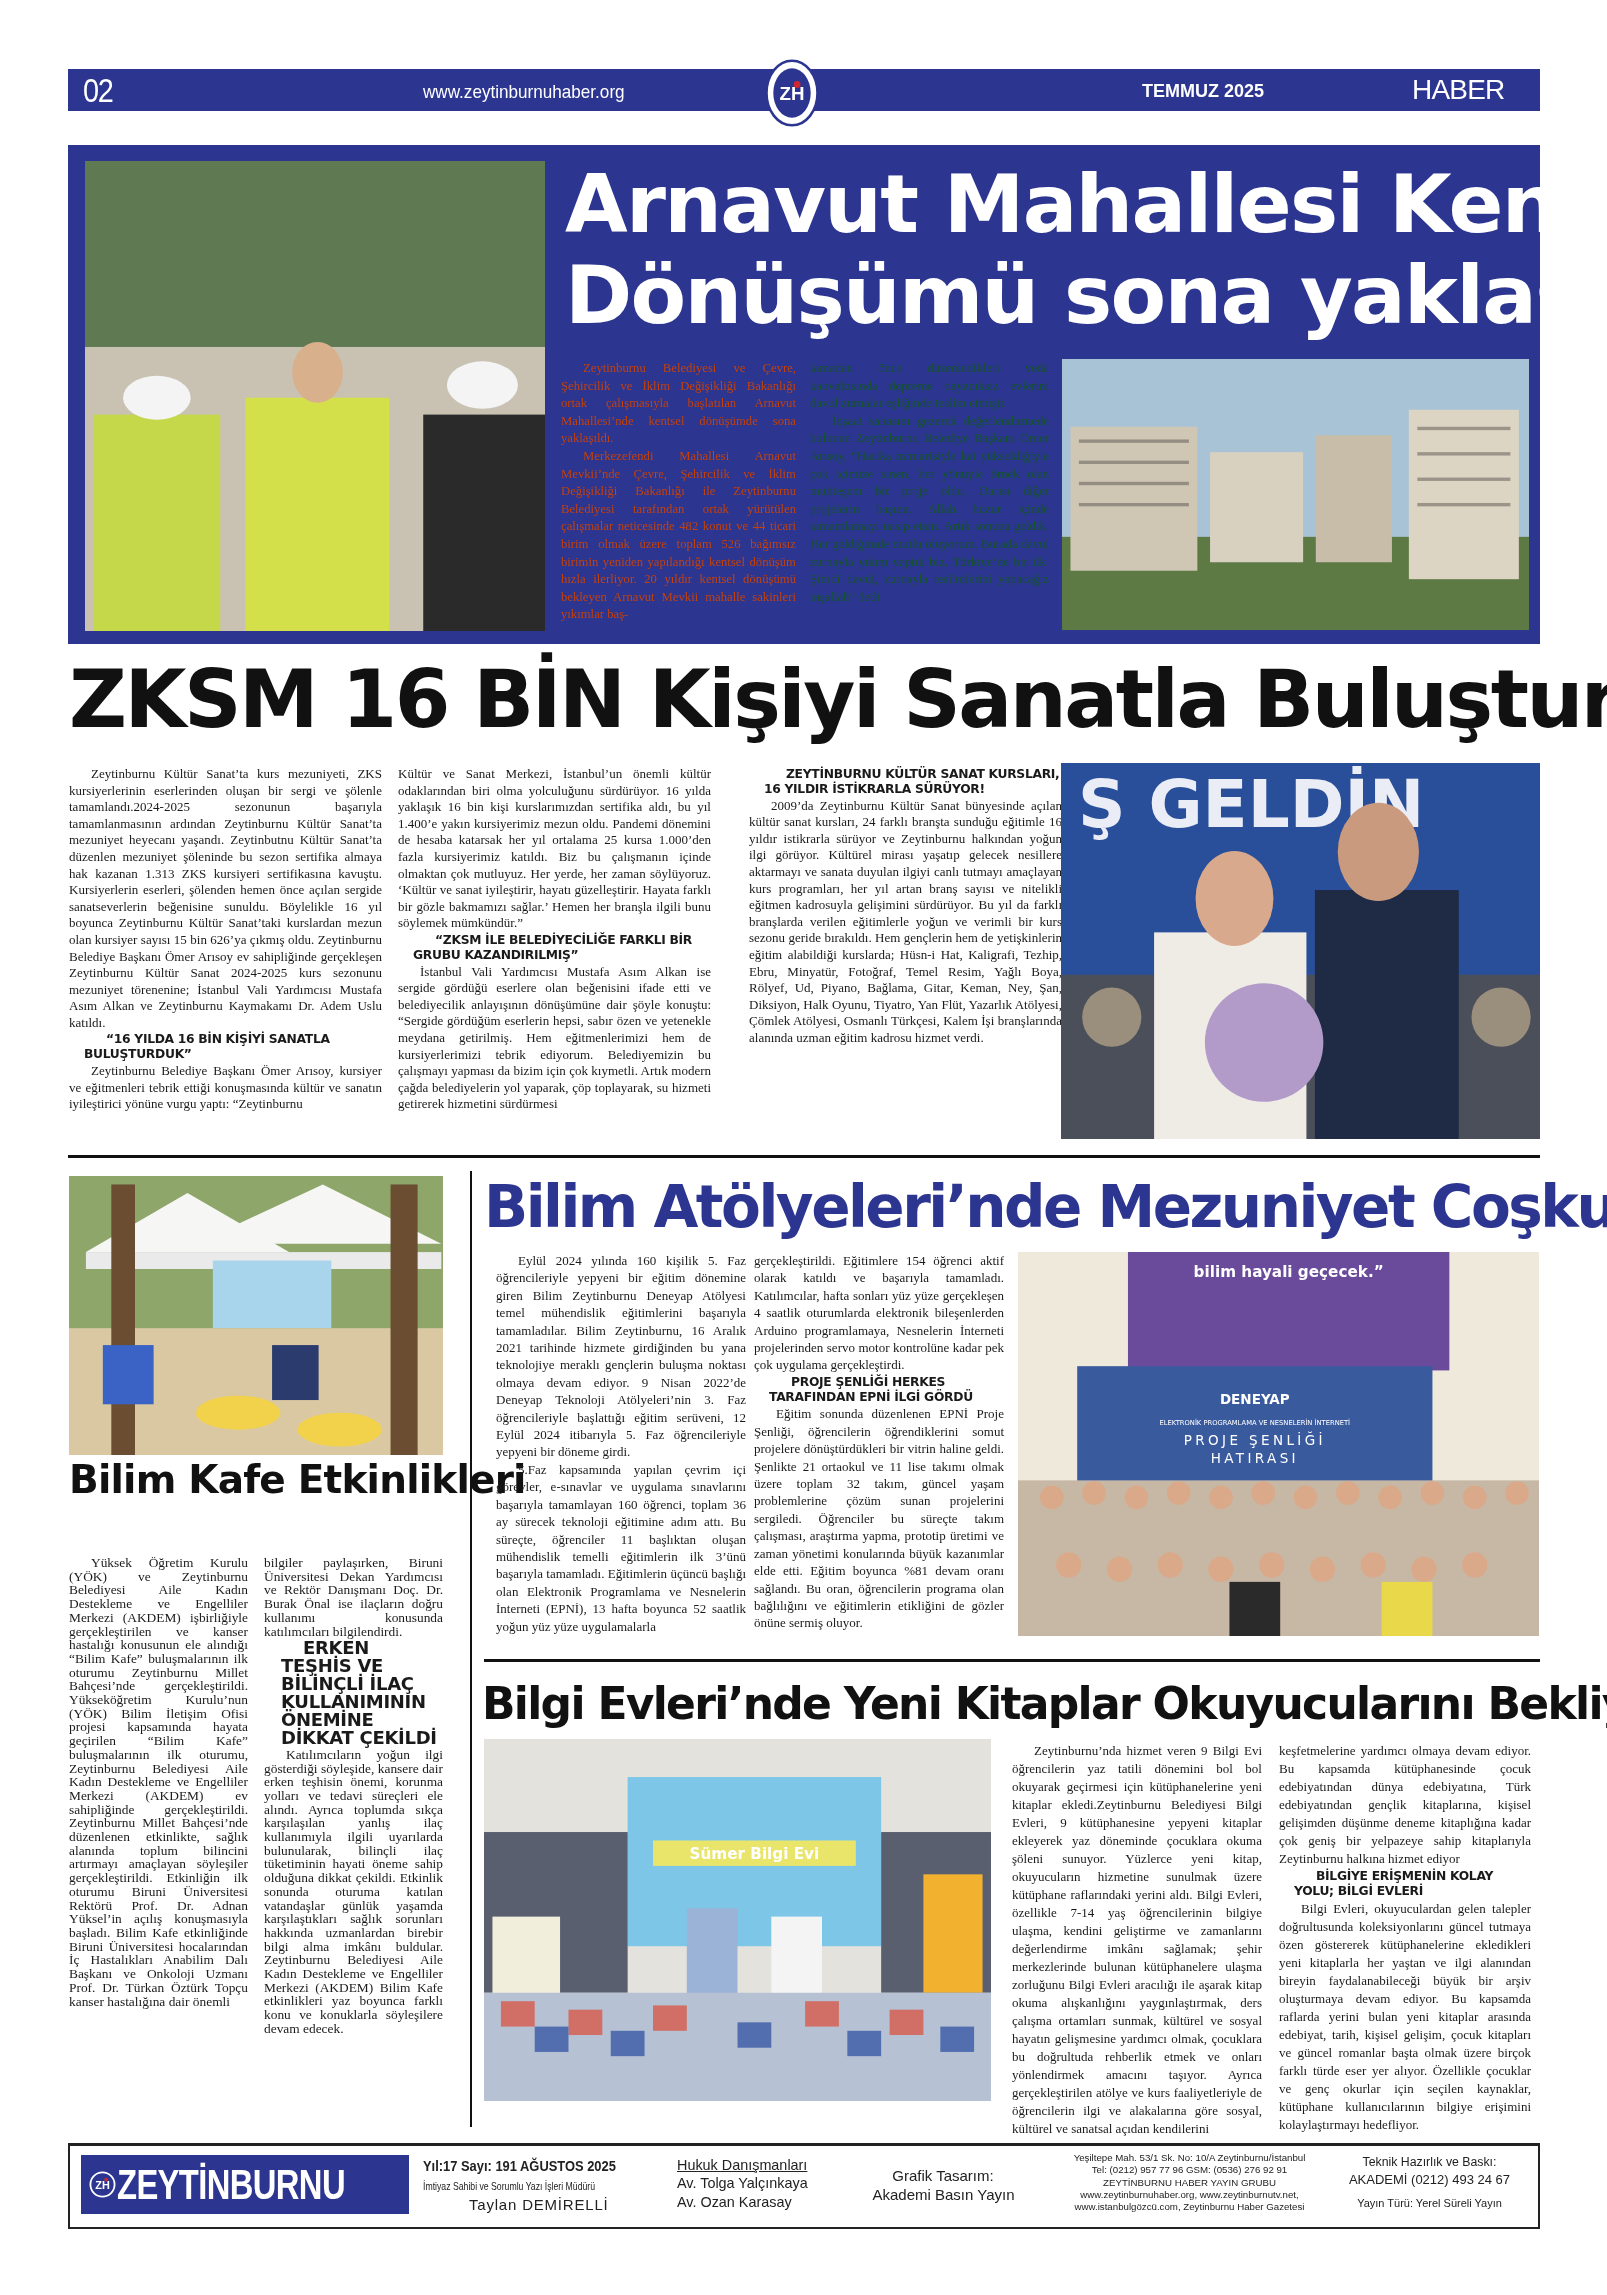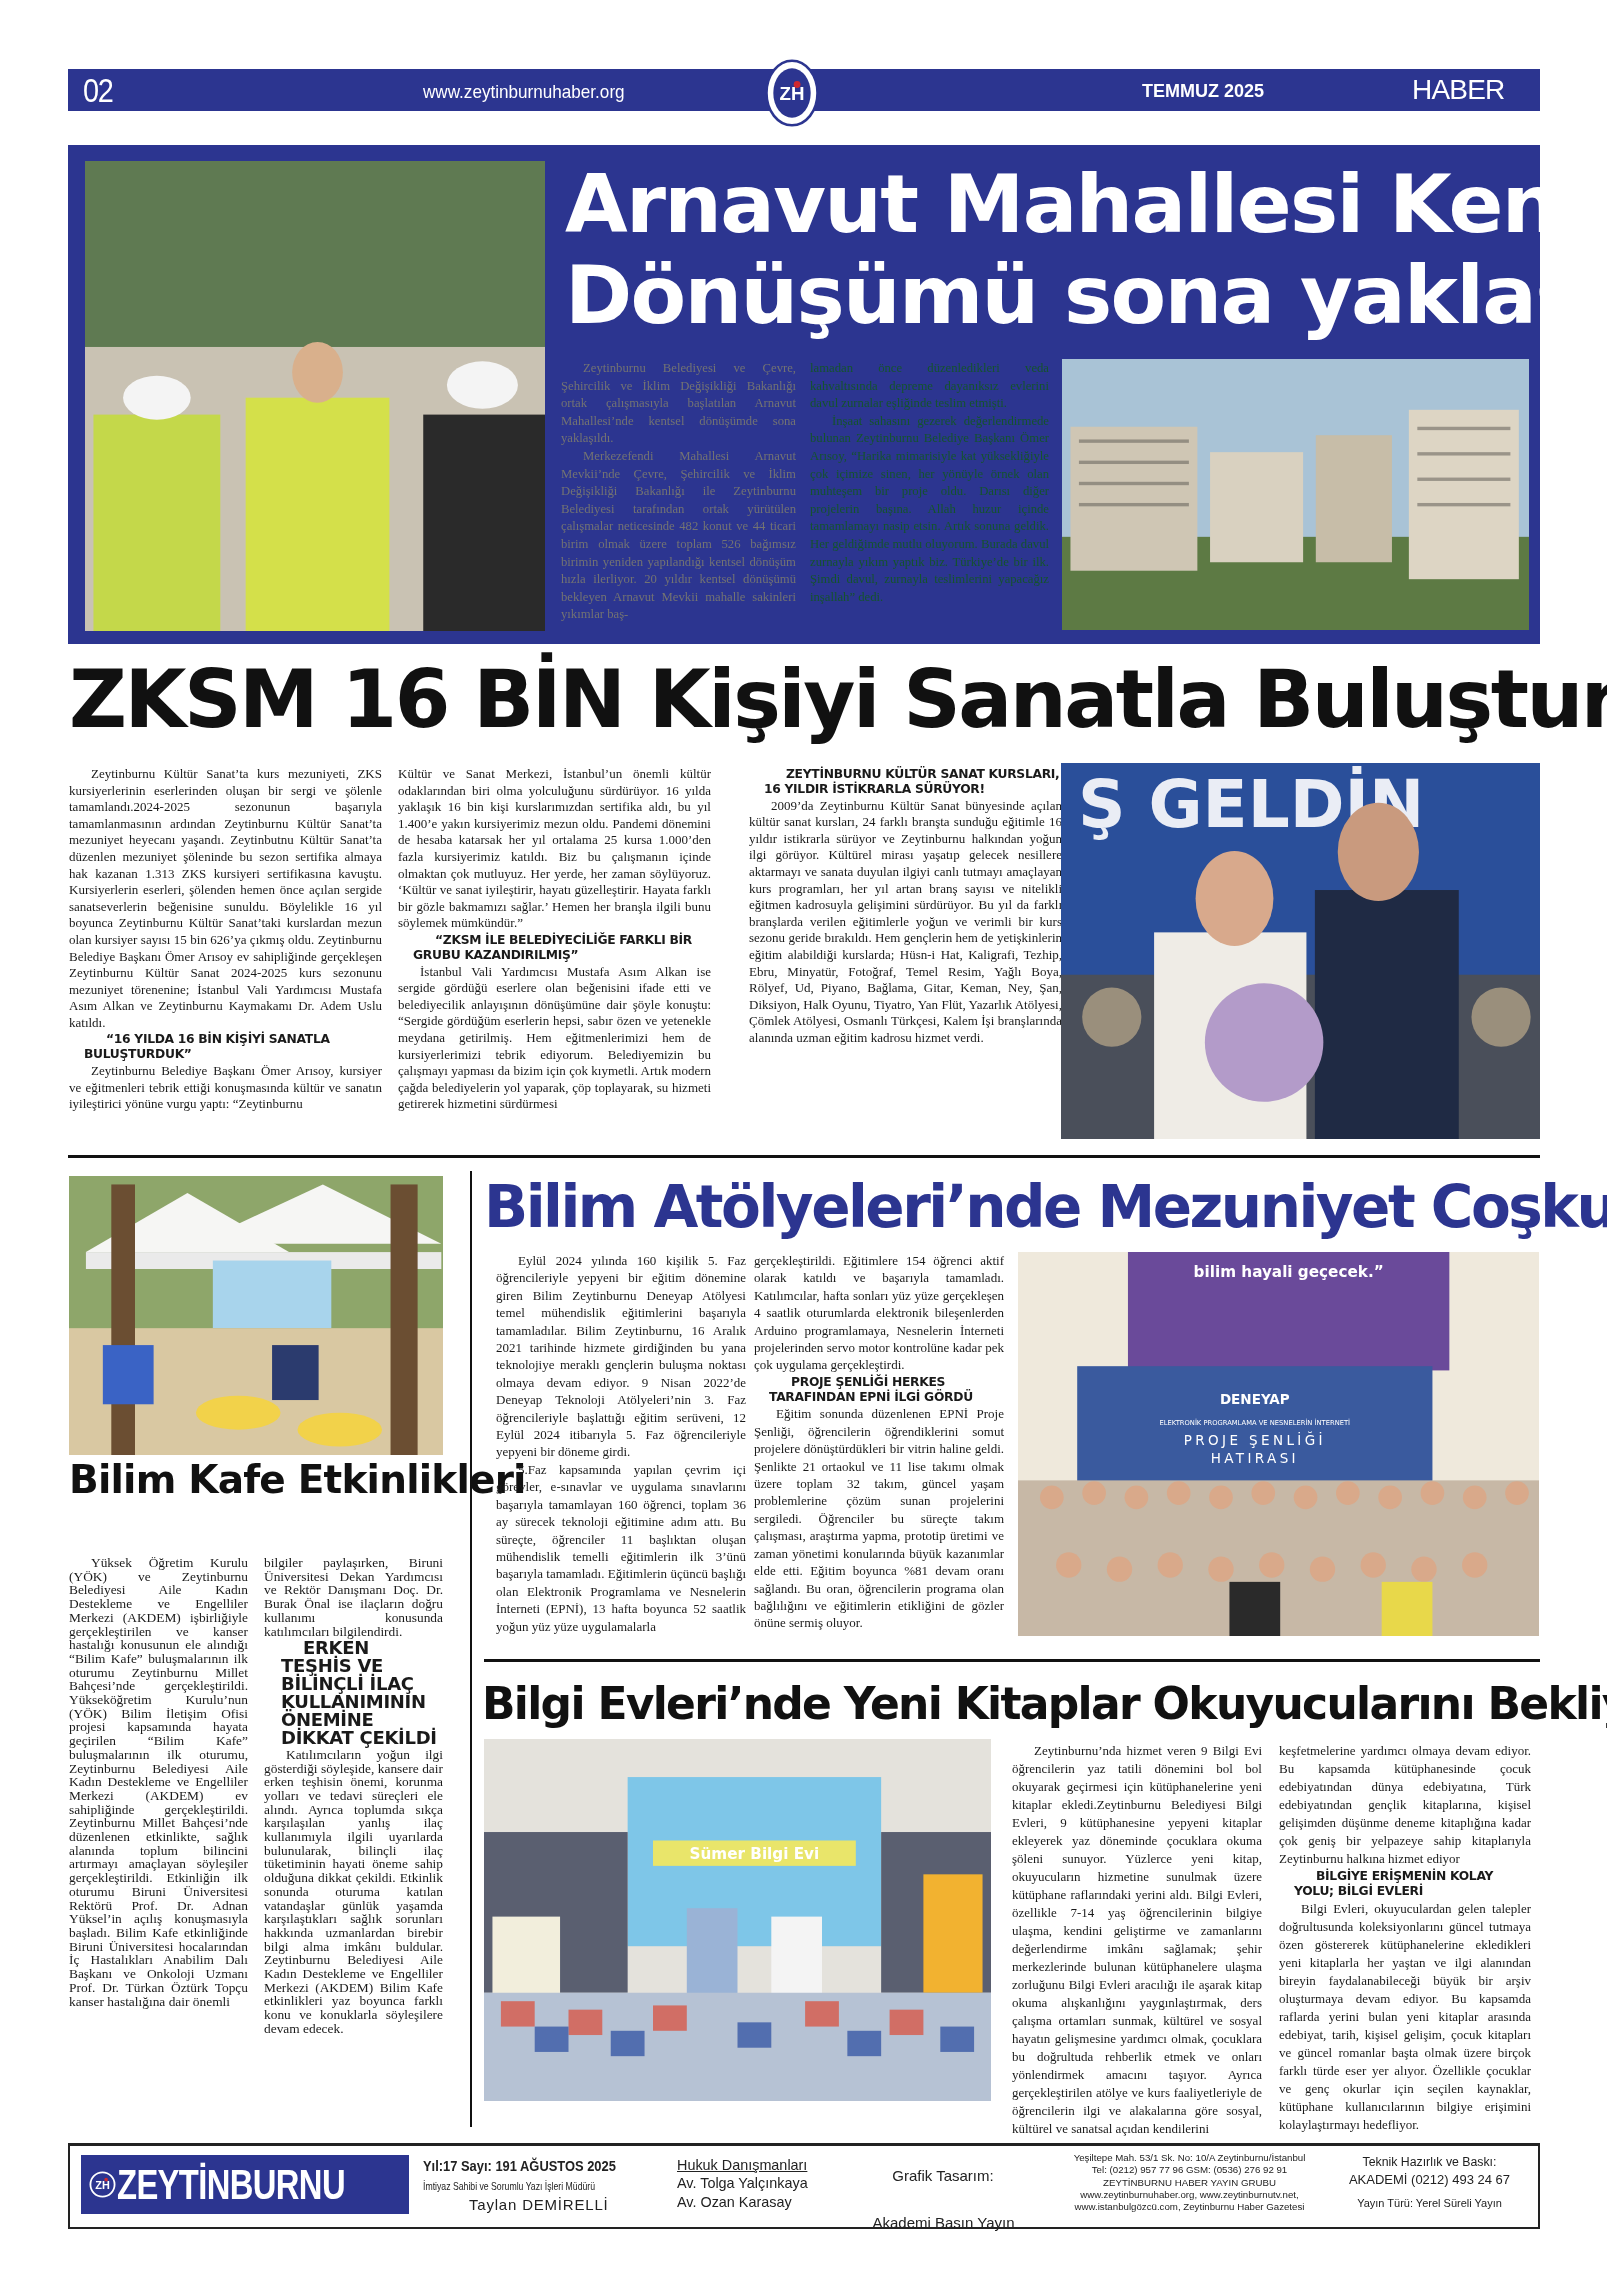--- a/index.html
+++ b/index.html
@@ -19,21 +19,21 @@
   #page-number { left: 83px; top: 71px; color: #fff; font-family: "Liberation Sans", sans-serif; font-size: 34px; line-height: 39px; letter-spacing: -1.7px; transform: scaleX(0.85); transform-origin: left; }
   #site-url { left: 423px; top: 81px; color: #fff; font-family: "Liberation Sans", sans-serif; font-size: 18.6px; transform: scaleX(0.92); transform-origin: left; }
   #header-logo { left: 758px; top: 59px; width: 68px; height: 68px; }
   #issue-date { left: 1142px; top: 81px; color: #fff; font-family: "Liberation Sans", sans-serif; font-weight: bold; font-size: 18px; }
   #section-name { left: 1412px; top: 74px; color: #fff; font-family: "Liberation Sans", sans-serif; font-size: 28px; letter-spacing: -0.8px; }
 
   
   #a1-box { left: 68px; top: 145px; width: 1472px; height: 499px; }
   #a1-photo-left { left: 85px; top: 161px; width: 460px; height: 470px; }
   #a1-title { left: 565px; top: 159px; width: 964px; color: #fff; font-size: 81px; line-height: 91px; }
-  #a1-col1 { left: 561px; top: 360px; width: 235px; color: #737373; }
+  #a1-col1 { left: 561px; top: 360px; width: 235px; color: #c2410c; }
   #a1-col2 { left: 810px; top: 360px; width: 239px; color: #14532d; }
   #a1-photo-right { left: 1062px; top: 359px; width: 467px; height: 271px; }
   #a1-col1 .body-text, #a1-col2 .body-text { font-size: 12.7px; line-height: 17.6px; }
 
   
   #a2-title { left: 69px; top: 653px; width: 1472px; font-size: 80px; line-height: 93px; color: #111; letter-spacing: -2.5px; }
   #a2-col1 { left: 69px; top: 766px; width: 313px; }
   #a2-col2 { left: 398px; top: 766px; width: 313px; }
   #a2-col3 { left: 749px; top: 766px; width: 313px; }
   #a2-photo { left: 1061px; top: 763px; width: 479px; height: 376px; text-align: center; }
@@ -316,21 +316,21 @@
 </div>
 <div class="abs f-text" style="left:423px; top:2157px; font-weight:bold; font-size:15px; transform:scaleX(0.86); transform-origin:left;">Yıl:17  Sayı: 191 AĞUSTOS 2025</div>
 <div class="abs f-text" style="left:423px; top:2180px; font-size:10.6px; transform:scaleX(0.82); transform-origin:left;">İmtiyaz Sahibi ve Sorumlu Yazı İşleri Müdürü</div>
 <div class="abs f-text" style="left:469px; top:2196px; font-size:15px; letter-spacing:0.8px;">Taylan DEMİRELLİ</div>
 
 <div class="abs f-text" style="left:677px; top:2157px; font-size:14.4px; text-decoration:underline;">Hukuk Danışmanları</div>
 <div class="abs f-text" style="left:677px; top:2175px; font-size:14.4px;">Av. Tolga Yalçınkaya</div>
 <div class="abs f-text" style="left:677px; top:2194px; font-size:14.4px;">Av. Ozan Karasay</div>
 
 <div class="abs f-text" style="left:871px; top:2167px; width:144px; text-align:center; font-size:15px;">Grafik Tasarım:</div>
-<div class="abs f-text" style="left:863px; top:2186px; width:161px; text-align:center; font-size:15px;margin-top:28px;">Akademi Basın Yayın</div>
+<div class="abs f-text" style="left:863px; top:2186px; width:161px; text-align:center; font-size:15px;">Akademi Basın Yayın</div>
 
 <div class="abs f-text" style="left:1067px; top:2152px; width:245px; text-align:center; font-size:9.7px; line-height:12.3px;">
   <div>Yeşiltepe Mah. 53/1 Sk. No: 10/A  Zeytinburnu/İstanbul</div>
   <div>Tel: (0212) 957 77 96   GSM: (0536) 276 92 91</div>
   <div>ZEYTİNBURNU HABER YAYIN GRUBU</div>
   <div>www.zeytinburnuhaber.org, www.zeytinburnutv.net,</div>
   <div>www.istanbulgözcü.com, Zeytinburnu Haber Gazetesi</div>
 </div>
 
 <div class="abs f-text" style="left:1328px; top:2155px; width:203px; text-align:center; font-size:12.3px;">Teknik Hazırlık ve Baskı:</div>

